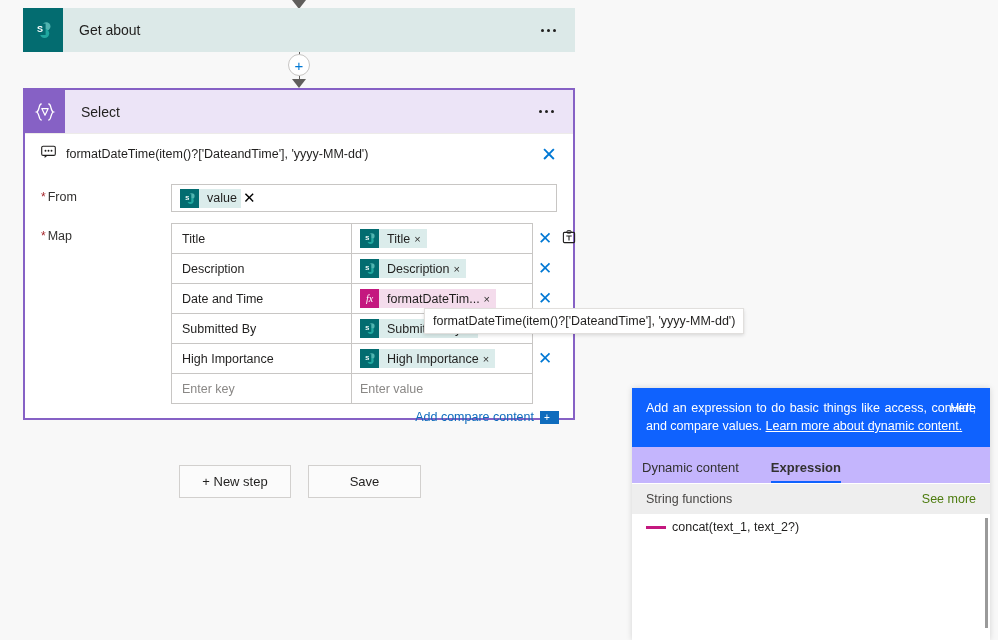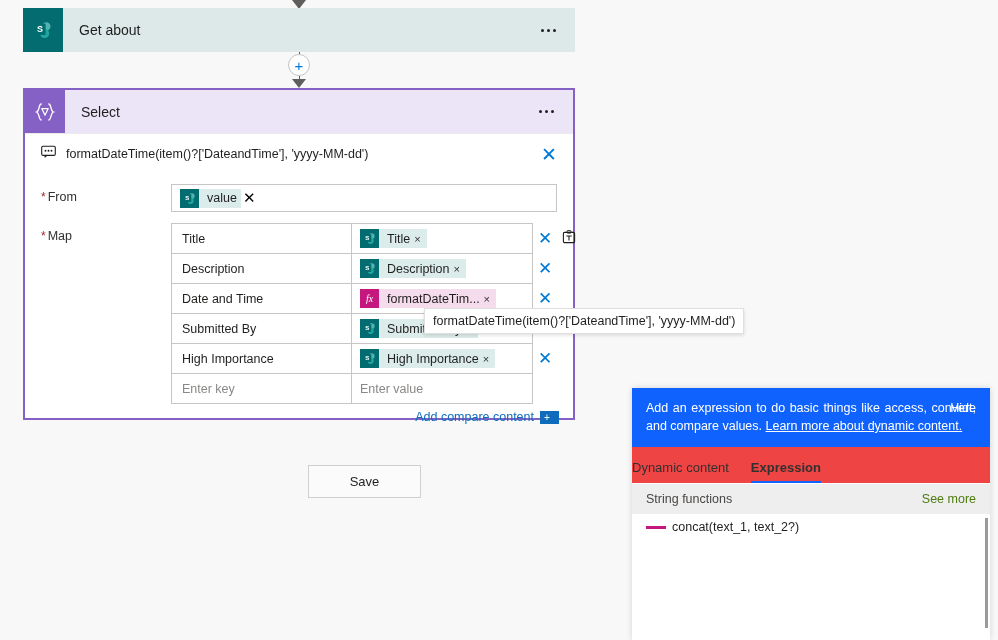--- a/index.html
+++ b/index.html
@@ -277,23 +277,23 @@
   .flyout-banner a { color: #ffffff; text-decoration: underline; }
   .hide-link {
     position: absolute;
     right: 14px; top: 11px;
     font-size: 12.5px;
     color: #ffffff;
     cursor: pointer;
   }
   .flyout-tabs {
     display: flex;
-    gap: 22px;
-    padding: 0 0;
-    background: #ef4444;
+    gap: 32px;
+    padding: 0 10px;
+    background: #c4b5fd;
     border-bottom: 1px solid #ffffff;
   }
   .flyout-tab {
     font-size: 13px;
     color: #323130;
     padding: 13px 0 8px 0;
     cursor: pointer;
     position: relative;
   }
   .flyout-tab.active { font-weight: bold; }
@@ -581,20 +581,23 @@
           </div>
         </div>
       </div>
     </div>
   </div>
 
   <div class="tooltip" style="left:424px; top:308px;">
     <span>formatDateTime(item()?['DateandTime'], 'yyyy-MM-dd')</span>
   </div>
 
+  <div class="flat-btn" style="left:179px; top:465px; width:110px;">
+    <span>+ New step</span>
+  </div>
   <div class="flat-btn" style="left:308px; top:465px; width:111px;">
     <span>Save</span>
   </div>
 
   <div id="flyout">
 
     <div class="flyout-banner">
       <span>Add an expression to do basic things like access, convert, and compare values. </span><a href="#">Learn more about dynamic content.</a>
       <span class="hide-link">Hide</span>
     </div>

